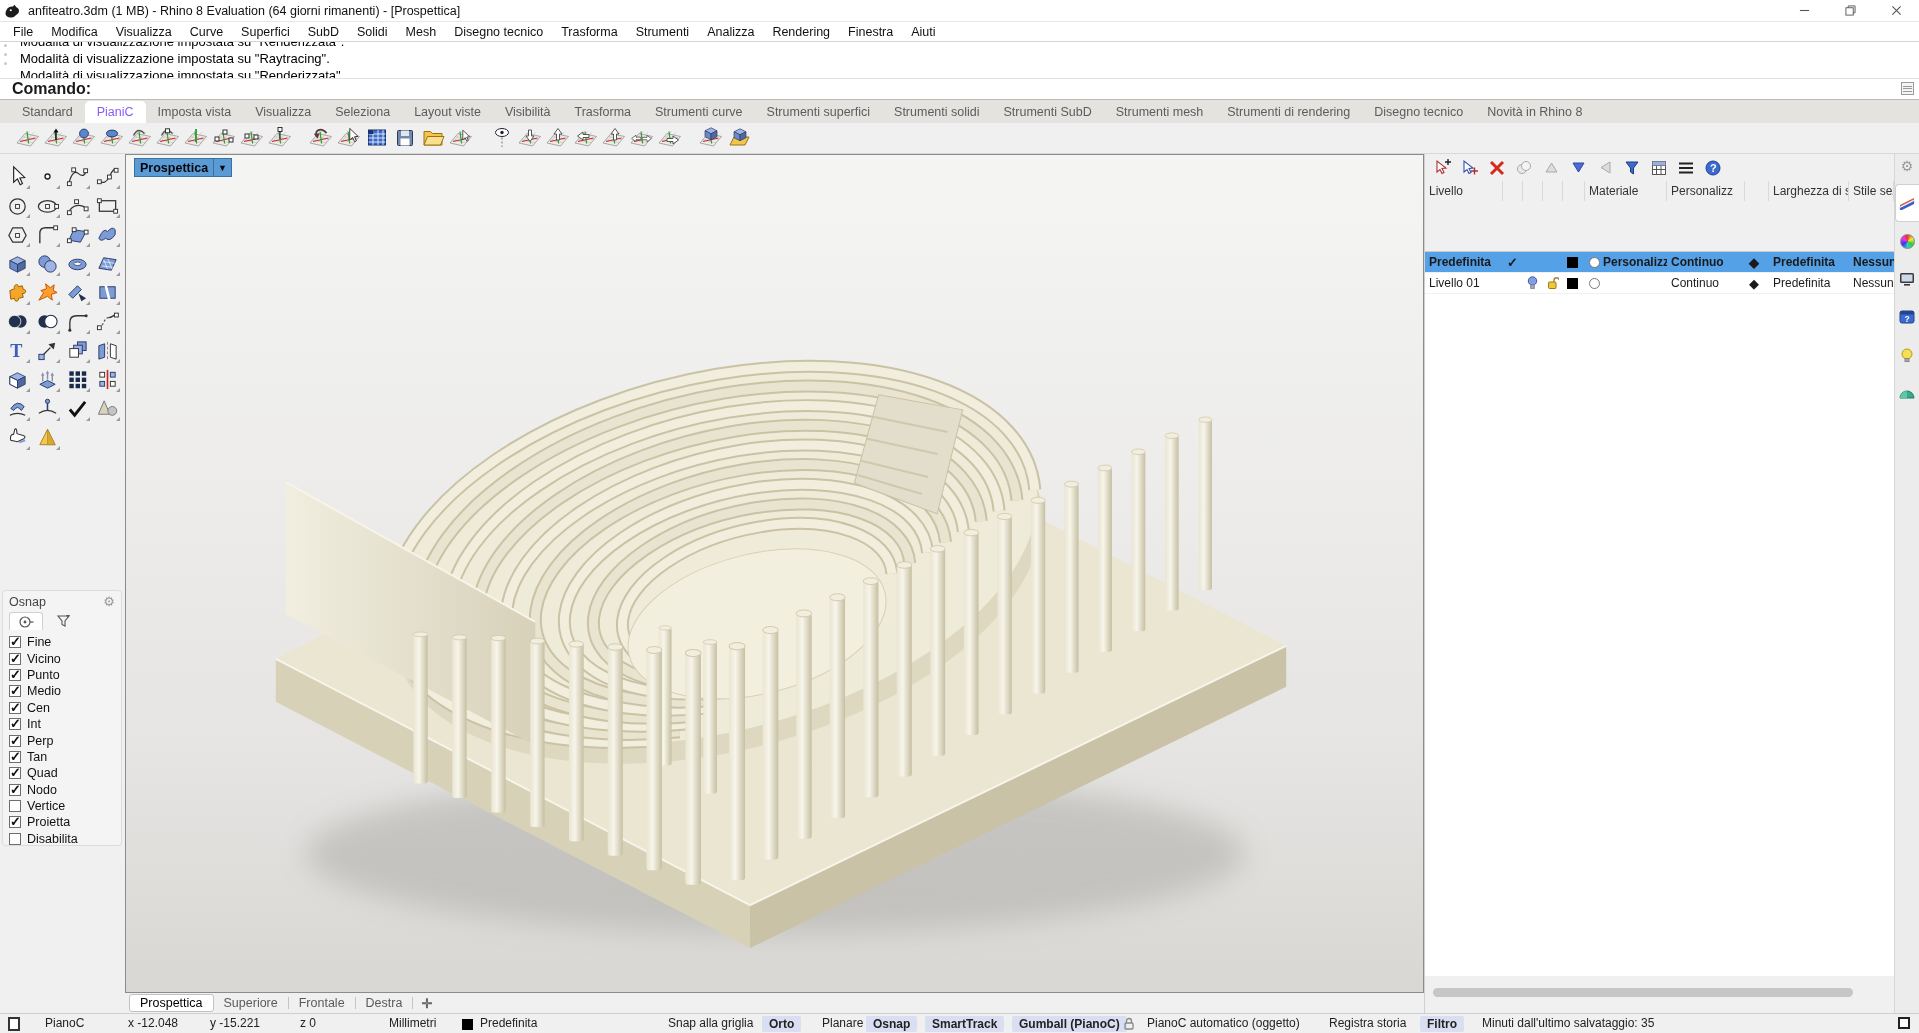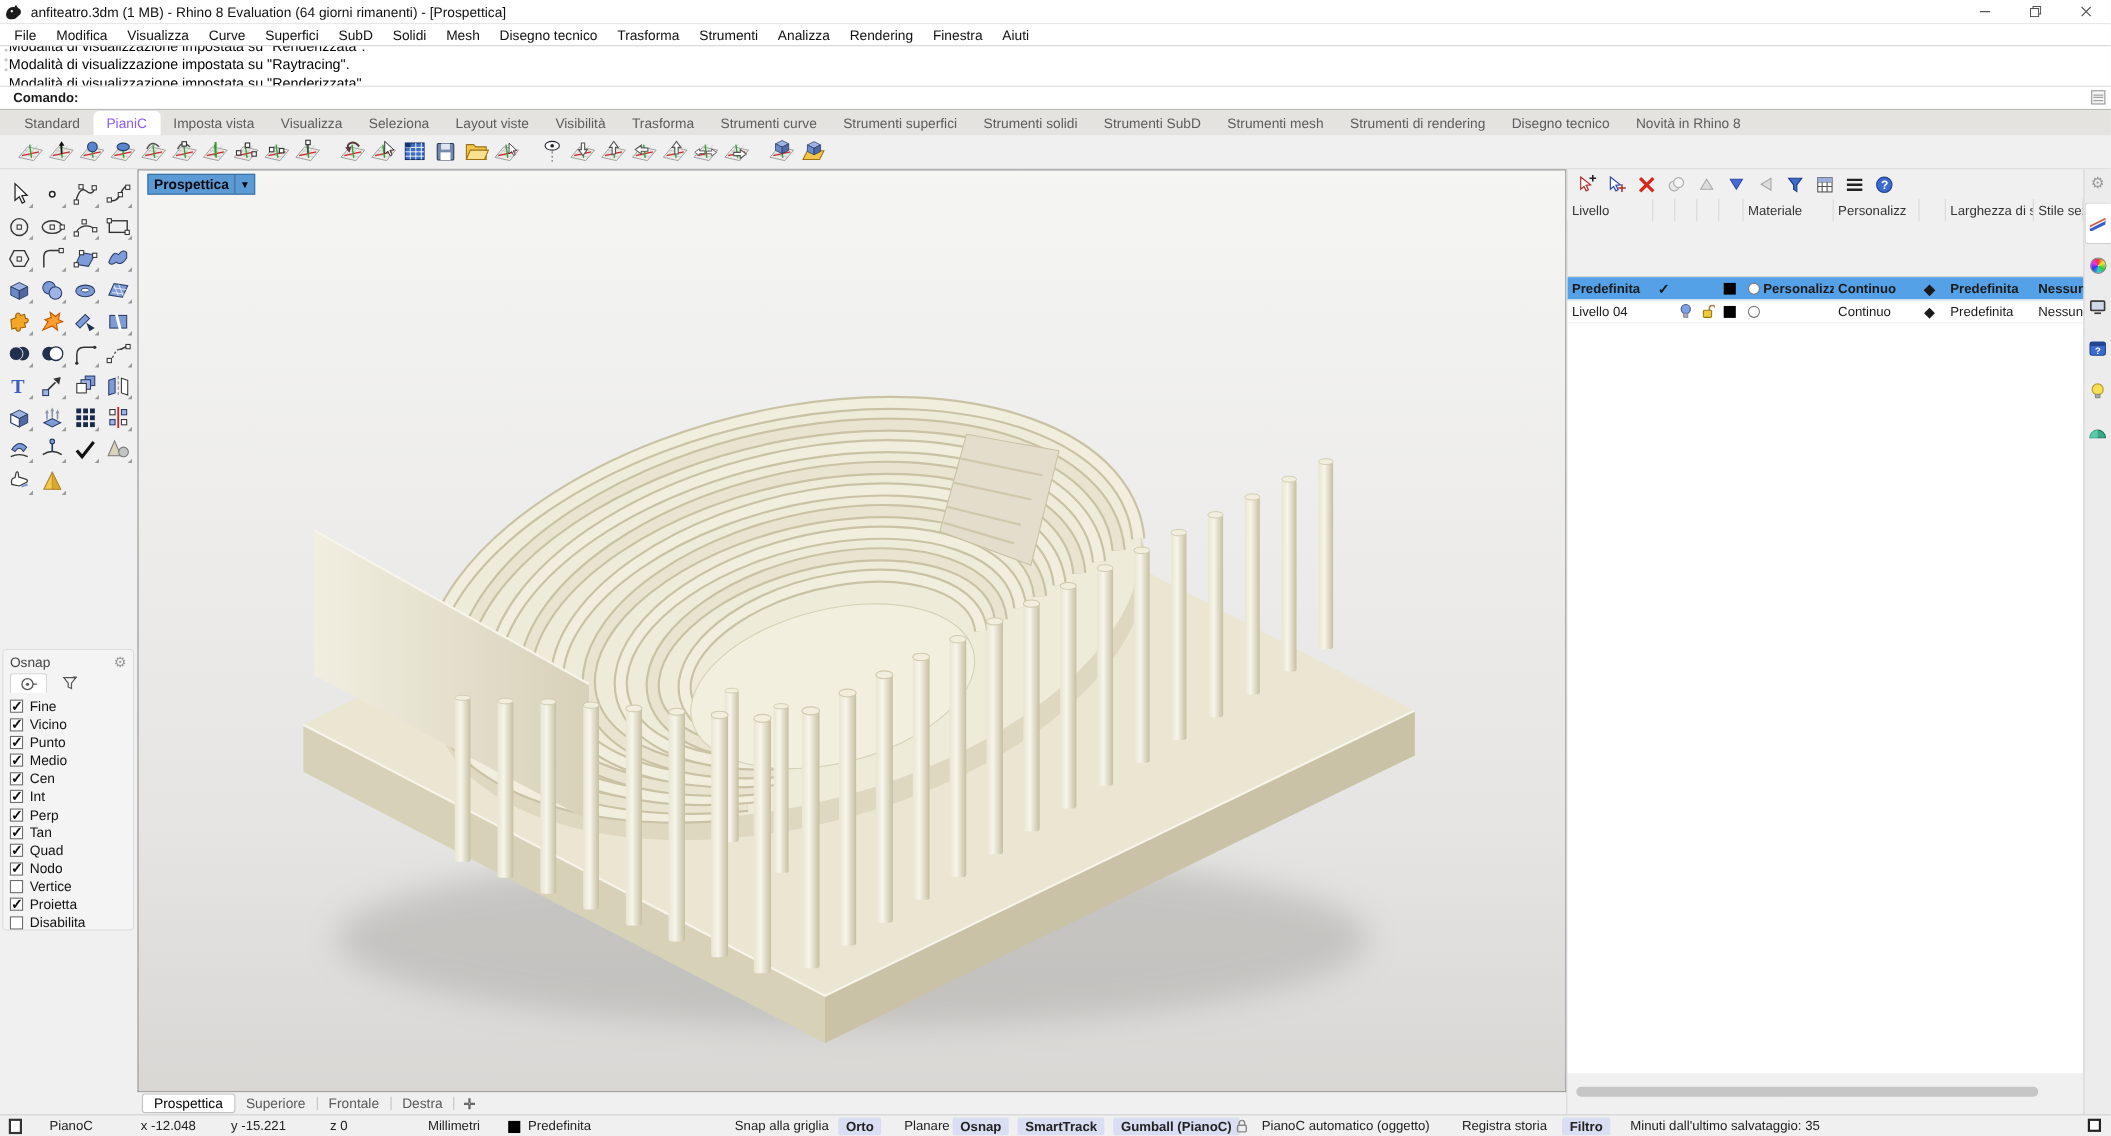--- a/index.html
+++ b/index.html
@@ -14,26 +14,26 @@
   .winbtns{margin-left:auto;display:flex}
   .winbtn{width:46px;height:21px;display:grid;place-items:center;color:#555}
   .winbtn svg{width:11px;height:11px}
 
   
   .menubar{left:0;top:22px;width:1919px;height:19px;background:#fff;display:flex;align-items:center;padding-left:4px}
   .mi{font-size:12.5px;padding:2px 9px;color:#111;cursor:default}
 
   
   .cmdhist{left:0;top:41px;width:1919px;height:37px;background:#fff;border-top:1px solid #d5d5d5;overflow:hidden}
-  .cmdhist .lines{margin-top:-9px;padding-left:8px}
+  .cmdhist .lines{margin-top:-9px;padding-left:20px}
   .cmdline{font-size:13px;line-height:17px;color:#000;white-space:nowrap}
   .cmdgutter{left:2px;top:44px;width:6px;height:32px;display:flex;flex-direction:column;gap:6px;align-items:center}
   .dot{width:3px;height:3px;border-radius:50%;background:#c9c9c9}
   .cmdprompt{left:0;top:78px;width:1919px;height:22px;background:#fff;border-top:1px solid #e2e2e2;border-bottom:1px solid #b9b9b9;display:flex;align-items:center;padding-left:12px}
-  .cmdprompt b{font-size:12px}
+  .cmdprompt b{font-size:16px}
   .cmdinput{flex:1;height:18px;border:none;outline:none;font-size:13px;font-family:"Liberation Sans",sans-serif}
   .cmdpopicon{left:1901px;top:82px;width:13px;height:13px;border:1px solid #9a9a9a;background:#f4f4f4;display:flex;flex-direction:column;justify-content:space-evenly;padding:1px}
   .cmdpopicon i{height:1px;background:#9a9a9a;display:block}
 
   
   .rtabs{left:0;top:100px;width:1919px;height:23px;background:#e5e3e0;display:flex;align-items:flex-end;padding-left:10px}
   .rtab{font-size:12.5px;color:#5c5c5c;padding:4px 12px 4px;border-radius:5px 5px 0 0;cursor:default}
   .rtab.active{background:#fff;color:#8b5cf6}
 
   
@@ -960,21 +960,21 @@
         <span>
             <i class="matcirc"></i>
             <span>Personalizz</span>
           </span>
         <span>Continuo</span>
         <span class="diam">◆</span>
         <span>Predefinita</span>
         <span>Nessuno</span>
       </div>
       <div class="lgrid lrow">
-        <span>Livello 04</span>
+        <span>Livello 01</span>
         <span></span>
         <span>
             <svg width="11" height="14" viewBox="0 0 11 14">
               <circle cx="5.5" cy="5" r="4.2" fill="#7f9fe8" stroke="#44568a"></circle>
               <rect x="3.7" y="9" width="3.6" height="3.4" fill="#aab" stroke="#889"></rect>
             </svg>
           </span>
         <span>
             <svg width="12" height="14" viewBox="0 0 12 14">
               <path d="M7 6 V4.3 A2.6 2.6 0 0 1 12.2 4.3" fill="none" stroke="#998440" stroke-width="1.4"></path>

